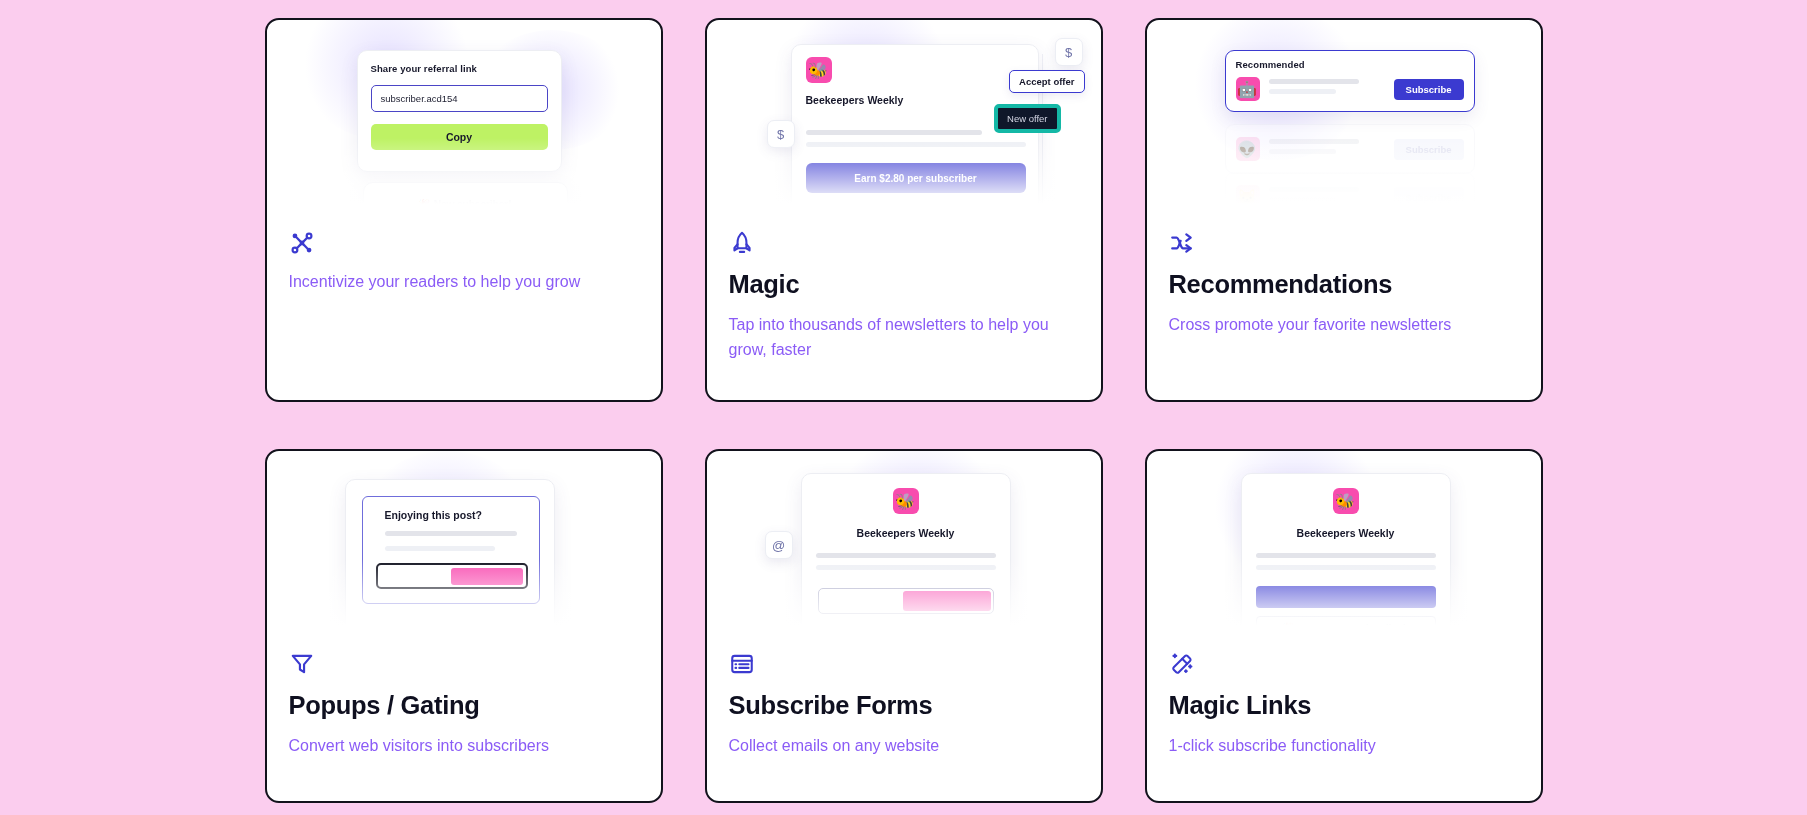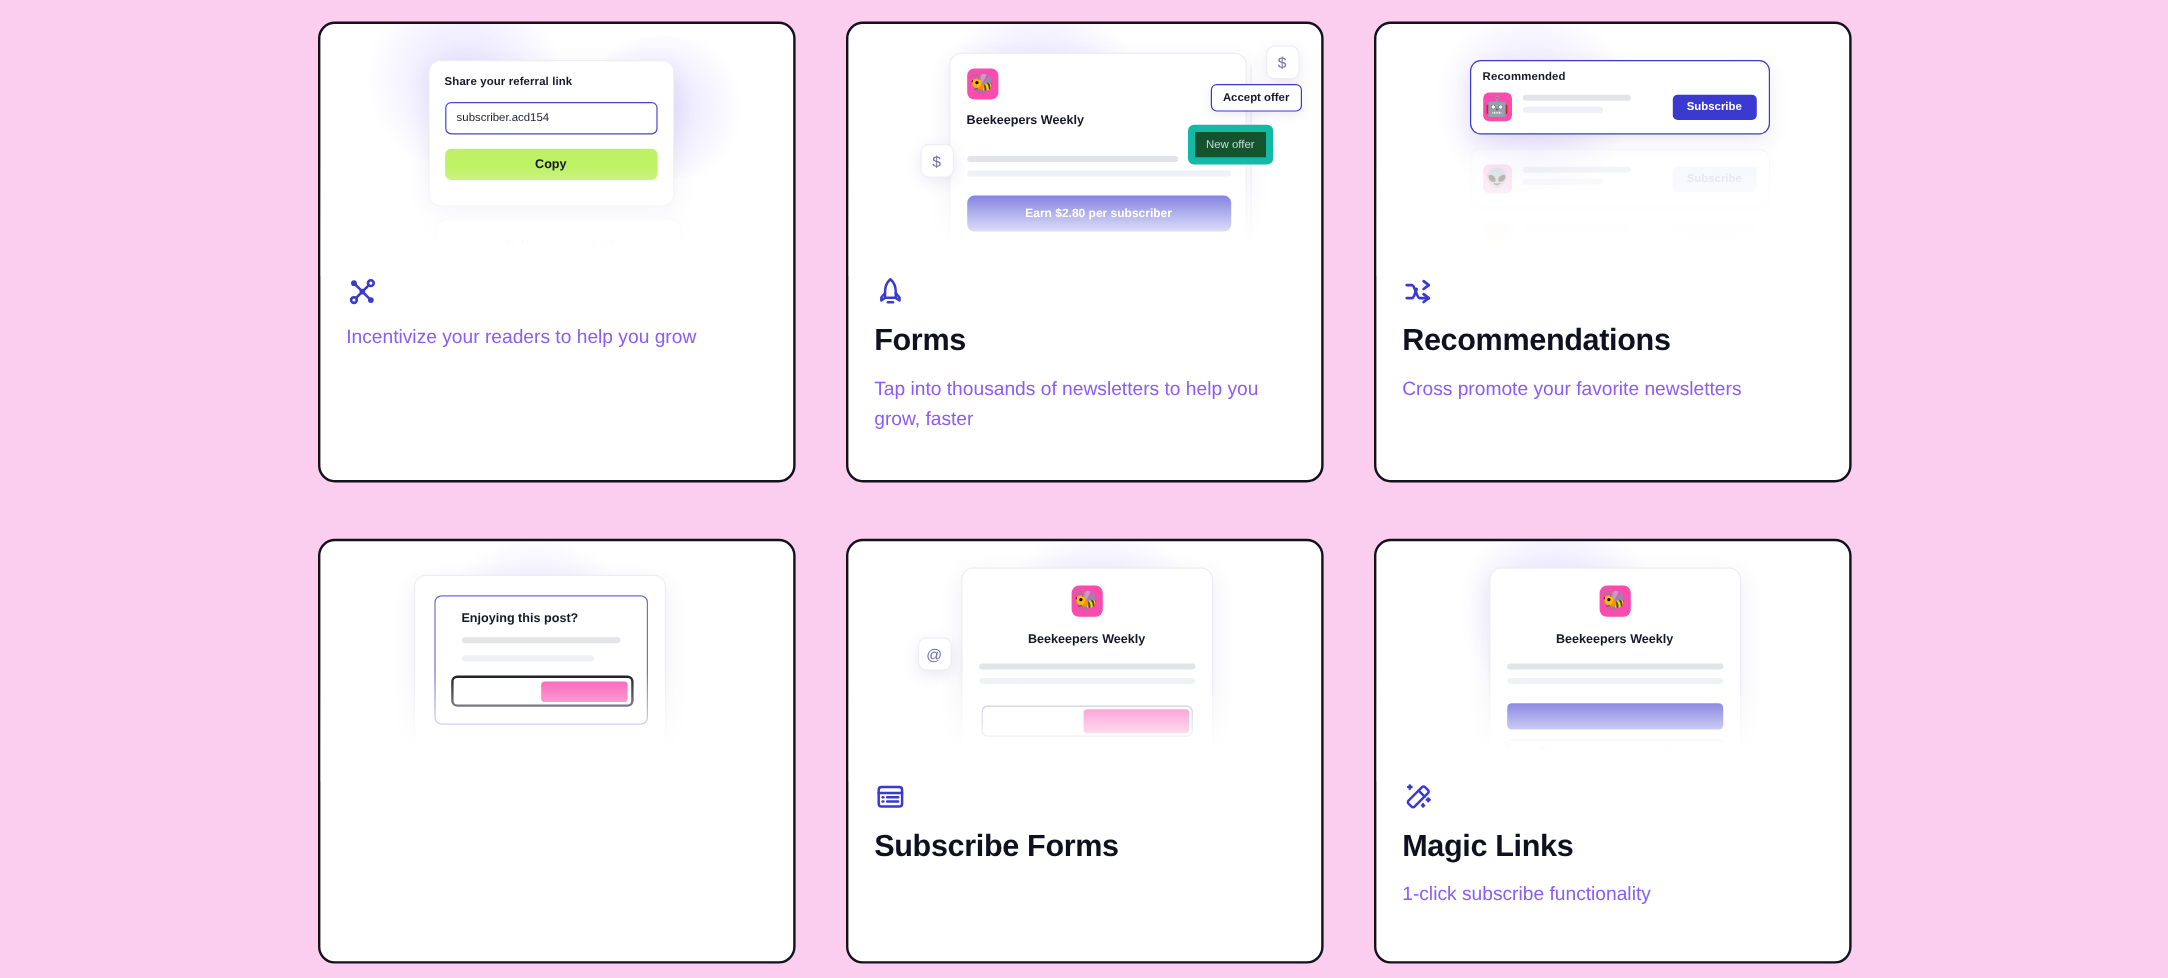--- a/index.html
+++ b/index.html
@@ -172,22 +172,22 @@
   .c2 .accept {
     position: absolute; right: 16px; top: 50px;
     border: 1.6px solid #3b3ad0; border-radius: 5px;
     background: #fff; padding: 5px 9px;
     font-size: 9.5px; font-weight: 600; color: #16172a;
     box-shadow: 0 3px 9px rgba(80,70,140,.10);
     z-index: 7;
   }
   .c2 .newoffer {
     position: absolute; right: 40px; top: 84px;
-    border: 6px solid #14b8a6; border-radius: 5px;
-    background: #14532d; padding: 5px 9px;
+    border: 4px solid #14b8a6; border-radius: 5px;
+    background: #0f172a; padding: 5px 9px;
     font-size: 9.5px; color: #d3d5e3;
     z-index: 4;
   }
   .c2 .badge-a { right: 18px; top: 18px; }
   .c2 .badge-b { left: 60px; top: 100px; }
   .c2 .vline {
     position: absolute; right: 58px; top: 34px; width: 1px; height: 150px;
     background: #f0f1f6; z-index: 1;
   }
 
@@ -333,21 +333,21 @@
 
     <div class="body">
       <div class="feat-icon">
         <svg width="26" height="26" viewBox="0 0 24 24" fill="none" stroke="currentColor" stroke-width="1.9" stroke-linecap="round" stroke-linejoin="round">
           <path d="M12 2.5c2.7 2.4 4.1 5.6 4.1 9.1v5.2H7.9v-5.2c0-3.5 1.4-6.7 4.1-9.1z"></path>
           <path d="M7.9 13.2 5 16.5v2.4l2.9-2"></path>
           <path d="M16.1 13.2 19 16.5v2.4l-2.9-2"></path>
           <line x1="10" y1="20.2" x2="14" y2="20.2"></line>
         </svg>
       </div>
-      <div class="title">Forms</div>
+      <div class="title">Magic</div>
       <div class="desc">Tap into thousands of newsletters to help you grow, faster</div>
     </div>
   </div>
 
   <div class="card c3">
     <div class="illo">
       <div class="blob"></div>
 
       <div class="rec-main">
         <div class="panel-label">Recommended</div>
@@ -403,20 +403,29 @@
           <div class="q">Enjoying this post?</div>
           <div class="bar" style="width:100%"></div>
           <div class="bar light" style="width:84%"></div>
           <div class="form">
             <div class="pinkpart"></div>
           </div>
         </div>
       </div>
     </div>
 
+    <div class="body">
+      <div class="feat-icon">
+        <svg width="26" height="26" viewBox="0 0 24 24" fill="none" stroke="currentColor" stroke-width="2" stroke-linecap="round" stroke-linejoin="round">
+          <path d="M3.5 4.5h17l-6.6 7.8v7.2l-3.8-2.4v-4.8z"></path>
+        </svg>
+      </div>
+      <div class="title">Popups / Gating</div>
+      <div class="desc">Convert web visitors into subscribers</div>
+    </div>
   </div>
 
   <div class="card c5">
     <div class="illo short">
       <div class="blob"></div>
 
       <div class="panel p-main">
         <div class="bee">🐝</div>
         <div class="nl-name">Beekeepers Weekly</div>
         <div class="bar b1"></div>
@@ -435,20 +444,21 @@
         <svg width="26" height="26" viewBox="0 0 24 24" fill="none" stroke="currentColor" stroke-width="1.9" stroke-linecap="round" stroke-linejoin="round">
           <rect x="3" y="4.5" width="18" height="15" rx="2.2"></rect>
           <line x1="3" y1="9" x2="21" y2="9"></line>
           <line x1="9.5" y1="12.3" x2="18" y2="12.3"></line>
           <line x1="9.5" y1="15.6" x2="18" y2="15.6"></line>
           <line x1="6" y1="12.3" x2="6.6" y2="12.3"></line>
           <line x1="6" y1="15.6" x2="6.6" y2="15.6"></line>
         </svg>
       </div>
       <div class="title">Subscribe Forms</div>
+      <div class="desc">Collect emails on any website</div>
     </div>
   </div>
 
   <div class="card c6">
     <div class="illo short">
       <div class="blob"></div>
 
       <div class="panel p-main">
         <div class="bee">🐝</div>
         <div class="nl-name">Beekeepers Weekly</div>

